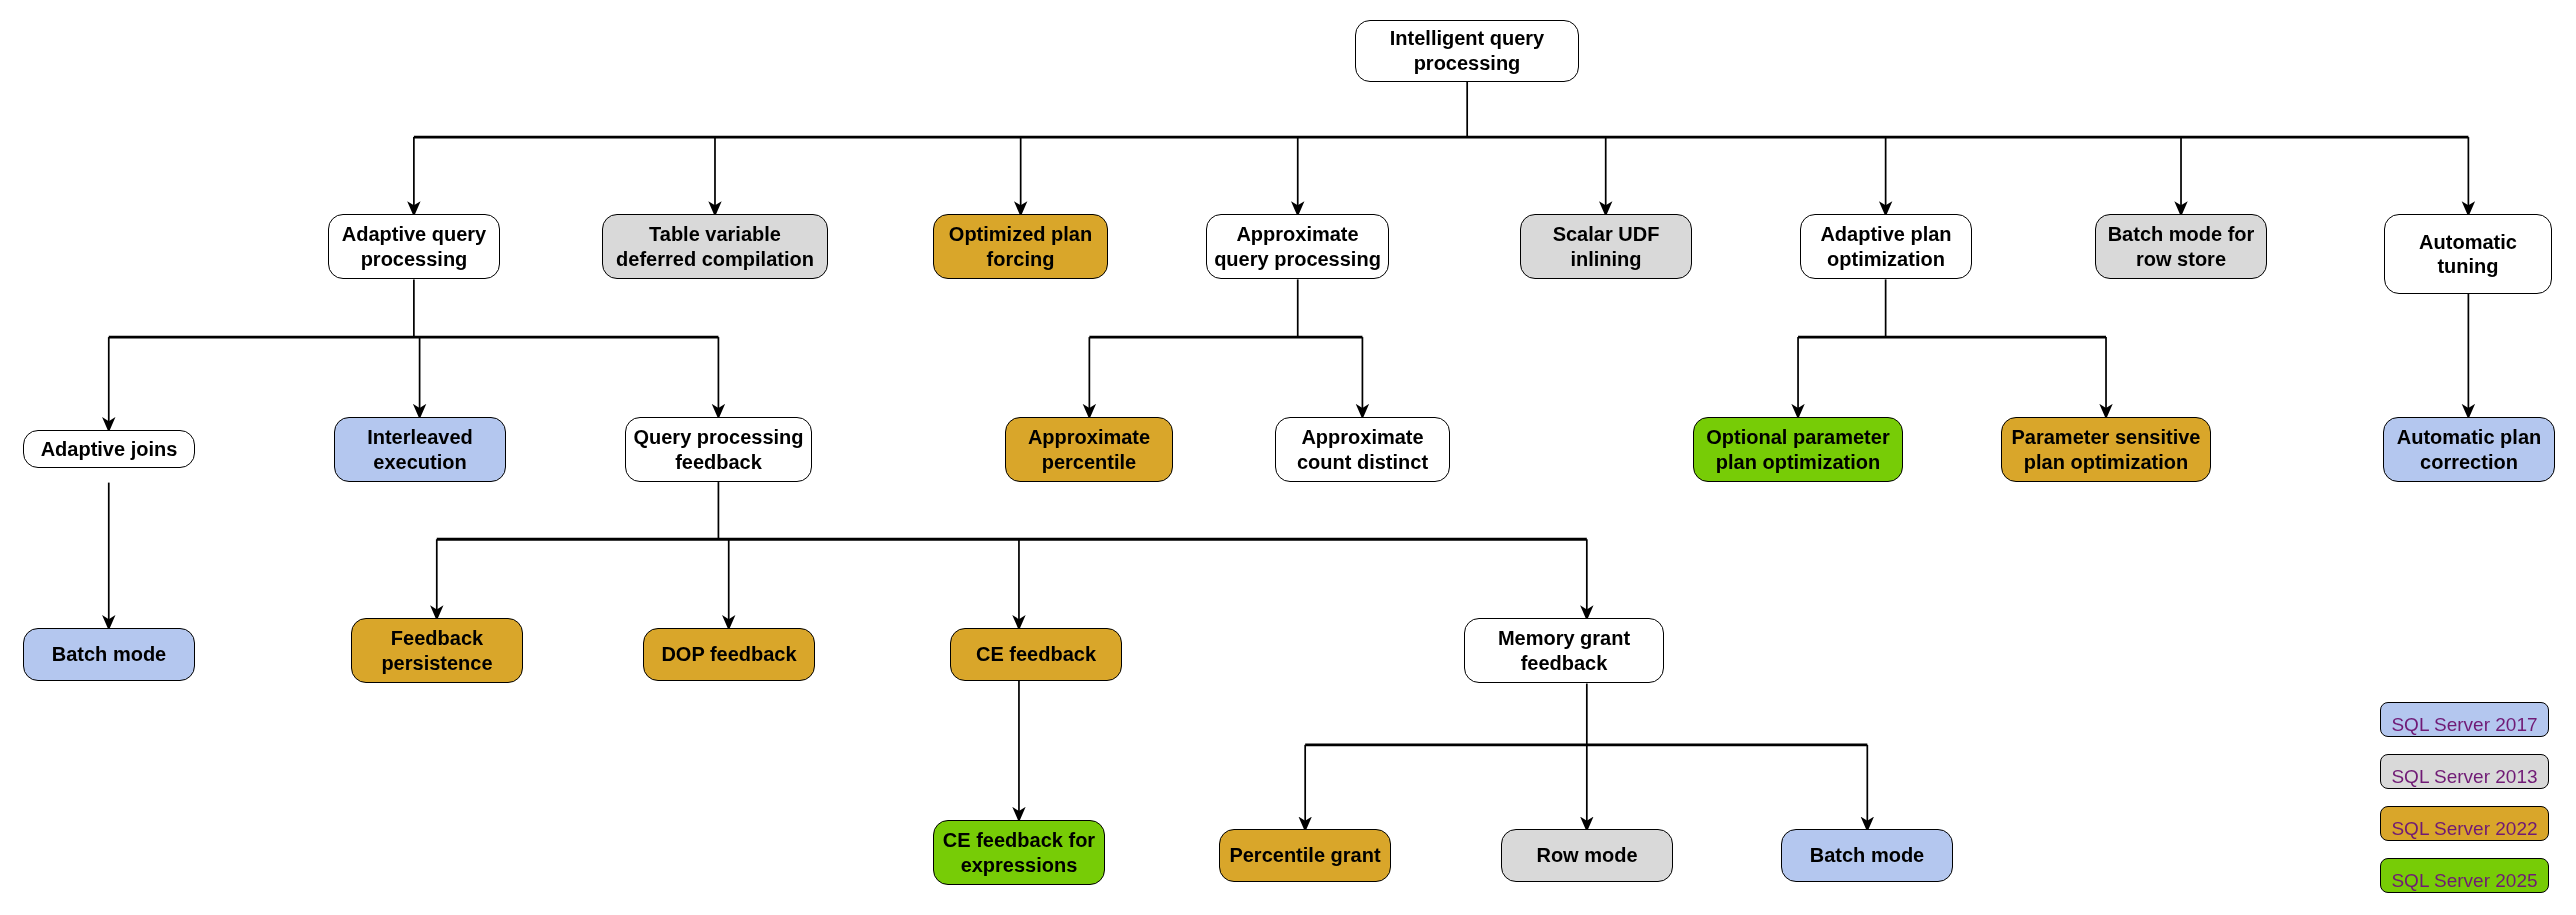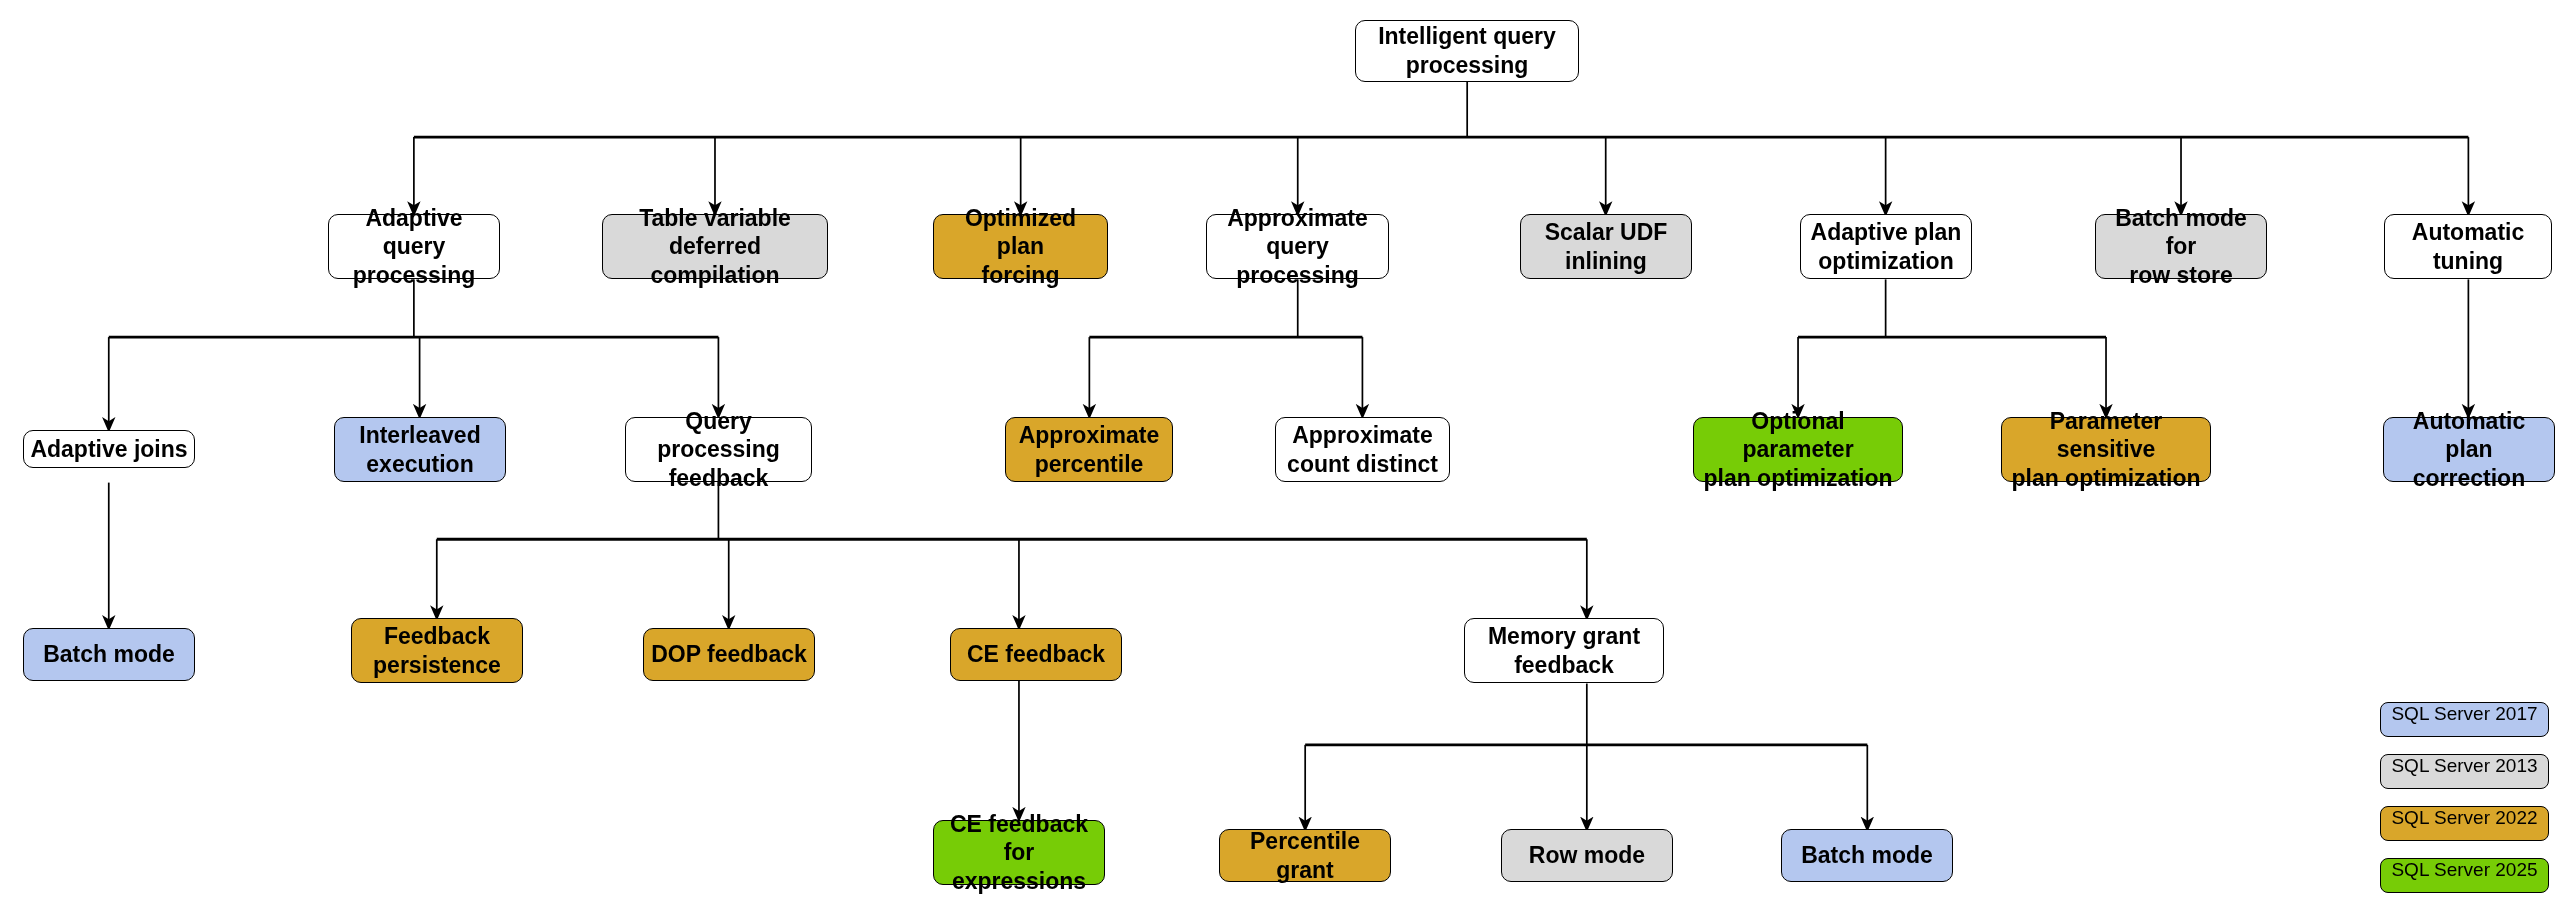--- a/index.html
+++ b/index.html
@@ -7,46 +7,46 @@
     width:2576px;height:916px;position:relative;overflow:hidden;
     font-family:"Liberation Sans", sans-serif;
     -webkit-font-smoothing:antialiased;
   }
   #canvas{position:absolute;left:0;top:0;width:2576px;height:916px;}
   svg.wires{position:absolute;left:0;top:0;width:2576px;height:916px;pointer-events:none;}
   .node{
     position:absolute;
     box-sizing:border-box;
     border:1.7px solid #000000;
-    border-radius:10px;
+    border-radius:15px;
     background:#ffffff;
     display:flex;align-items:center;justify-content:center;
     text-align:center;
     color:#000000;
-    font-size:23px;
+    font-size:20px;
     line-height:1.22;
     padding:2.3px 5.7px;
     z-index:3;
   }
   .node .lbl{display:block;width:100%;white-space:pre-line;}
   .fill-white{background:#ffffff;}
   .fill-gray{background:#d9d9d9;}
   .fill-gold{background:#d9a62a;}
   .fill-green{background:#77cc06;}
   .fill-blue{background:#b4c7ef;}
   .bold{font-weight:bold;}
   .reg{font-weight:bold;}
   .legend{
     position:absolute;
     box-sizing:border-box;
     border:1.7px solid #000000;
     border-radius:8px;
-    display:flex;align-items:flex-start;justify-content:center;
+    display:flex;align-items:flex-end;justify-content:center;
     font-size:19px;
-    color:#000000;
+    color:#701a75;
     z-index:4;
   }
 </style>
 </head>
 <body>
 
 <div id="canvas">
   <svg class="wires" viewBox="0 0 4500 1600">
     <defs>
       <marker id="arrow" markerWidth="9" markerHeight="9" refX="4.2" refY="4.5" orient="auto" markerUnits="strokeWidth">
@@ -119,21 +119,21 @@
 inlining</span>
       </div>
       <div class="node fill-white bold" style="left: 1800px; top: 214px; width: 172px; height: 65px;">
         <span class="lbl">Adaptive plan
 optimization</span>
       </div>
       <div class="node fill-gray reg" style="left: 2095px; top: 214px; width: 172px; height: 65px;">
         <span class="lbl">Batch mode for
 row store</span>
       </div>
-      <div class="node fill-white bold" style="left: 2384px; top: 214px; width: 168px; height: 65px;">
+      <div class="node fill-white bold" style="left: 2384px; top: 214px; width: 168px; height: 80px;">
         <span class="lbl">Automatic
 tuning</span>
       </div>
       <div class="node fill-white bold" style="left: 23px; top: 430px; width: 172px; height: 38px;">
         <span class="lbl">Adaptive joins</span>
       </div>
       <div class="node fill-blue reg" style="left: 334px; top: 417px; width: 172px; height: 65px;">
         <span class="lbl">Interleaved
 execution</span>
       </div>

